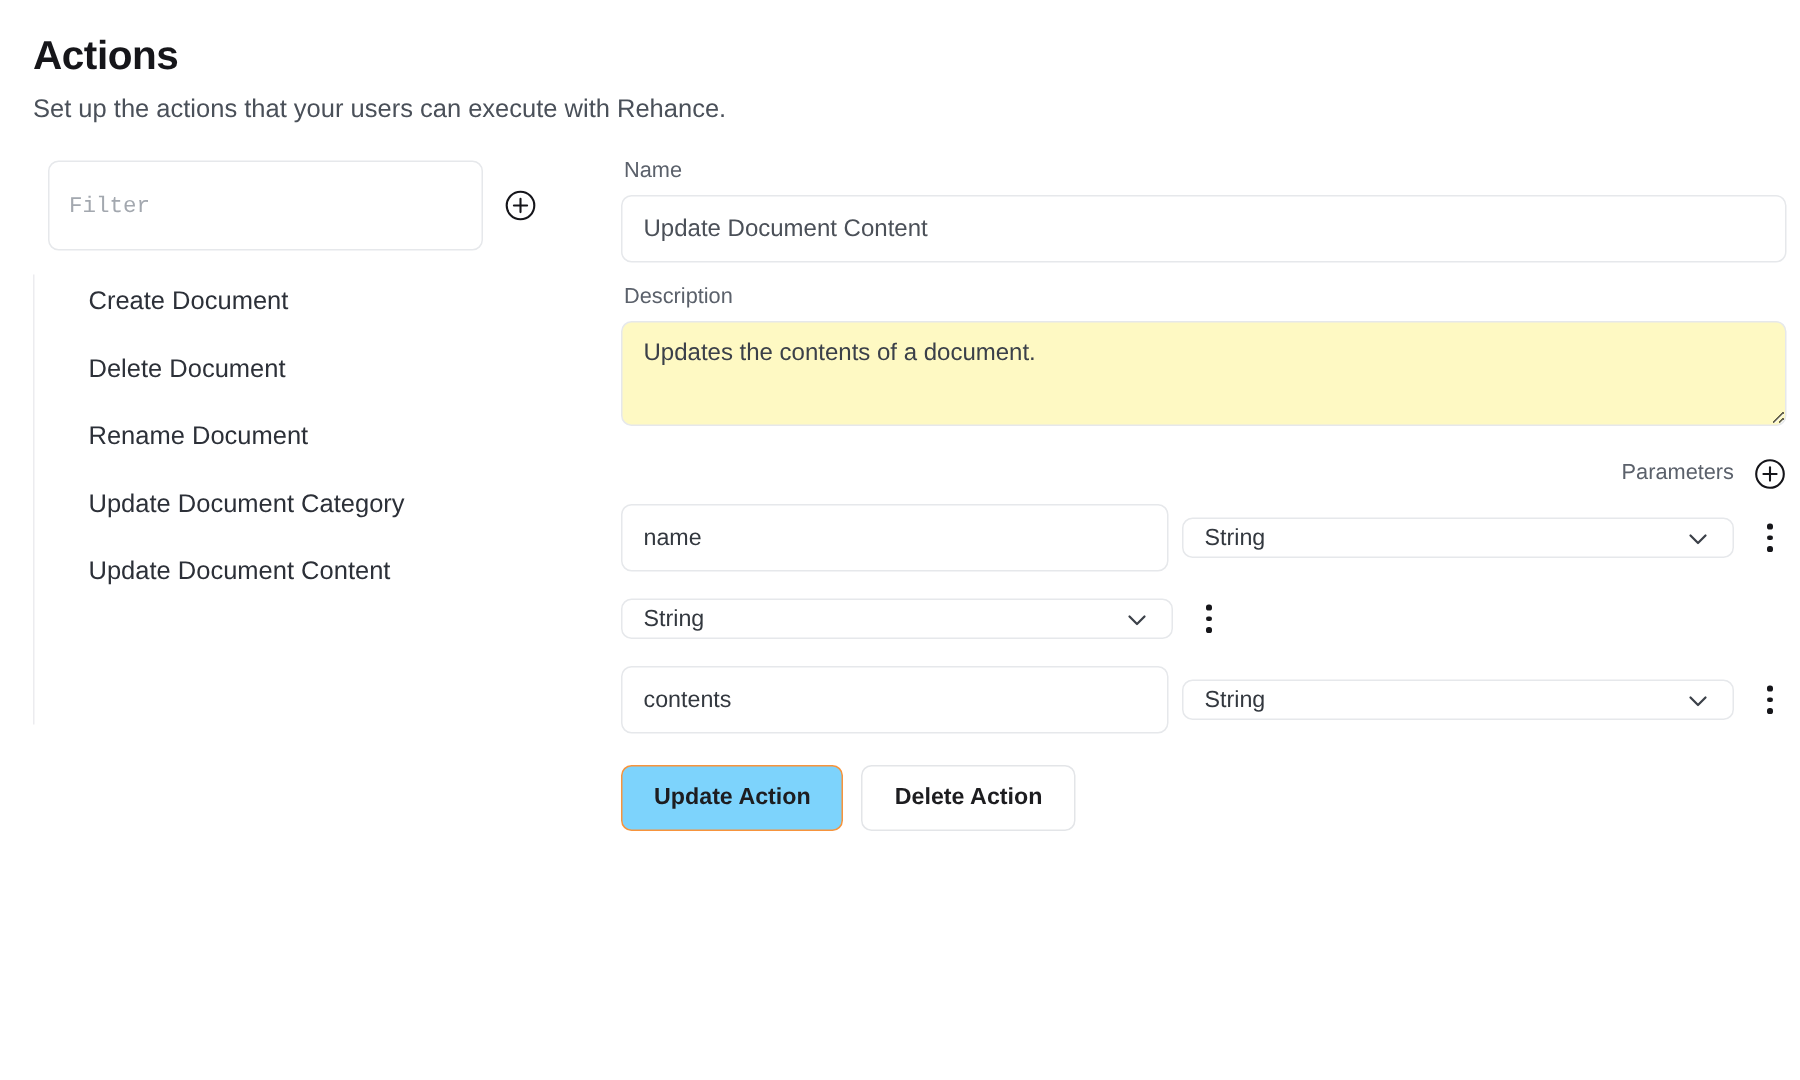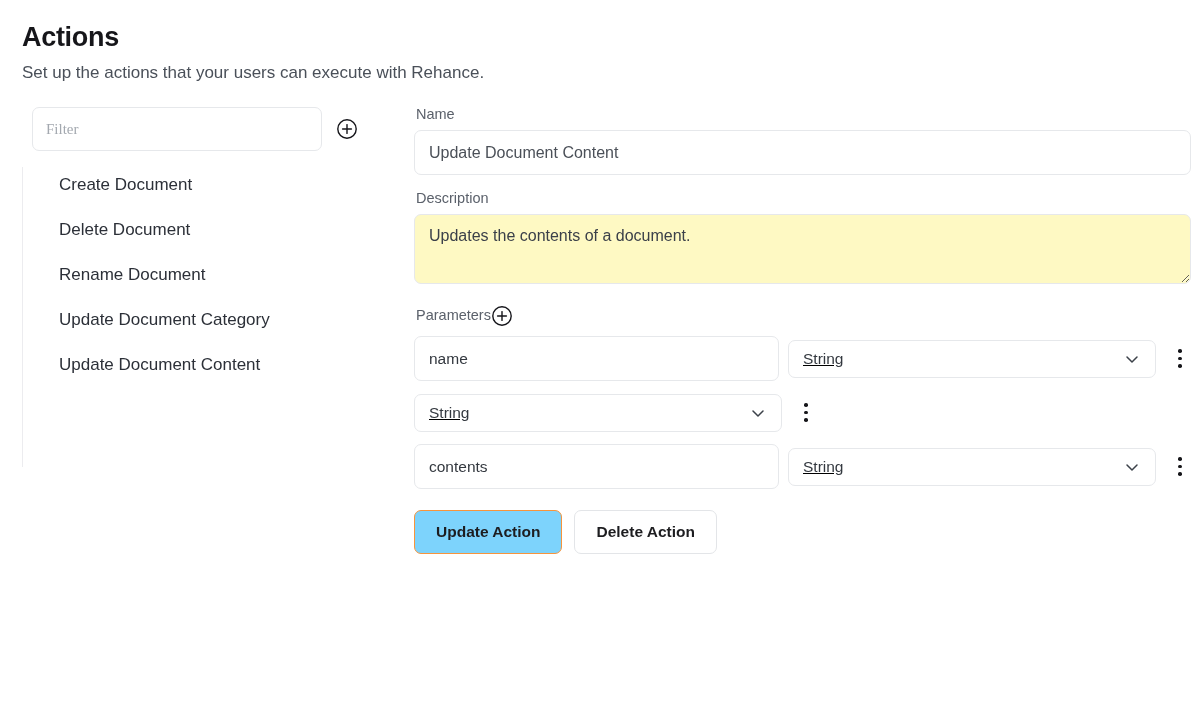--- a/index.html
+++ b/index.html
@@ -55,26 +55,26 @@
     flex: 0 0 380px;
   }
   .filter-row {
     display: flex;
     align-items: center;
     gap: 14px;
     padding-left: 10px;
   }
   .filter-input {
     width: 290px;
-    height: 44px;
+    height: 60px;
     border: 1px solid #e6e8eb;
     border-radius: 7px;
     background: #ffffff;
     padding: 0 13px;
-    font-family: Liberation Serif, serif;
+    font-family: Liberation Mono, monospace;
     font-size: 15px;
     color: #3c4149;
     outline: none;
   }
   .filter-input::placeholder { color: #a3a8af; }
 
   .icon-btn-plus {
     width: 22px;
     height: 22px;
     flex: 0 0 22px;
@@ -146,21 +146,23 @@
     color: #3b4049;
     line-height: 1.3;
     outline: none;
     resize: vertical;
   }
 
   
   .params-header {
     display: flex;
     align-items: center;
+    gap: 13px;
     margin: 21px 0 9px 2px;
+    justify-content: flex-end;
   }
   .params-label {
     font-size: 14.5px;
     color: #5b616b;
     line-height: 1.1;
   }
 
   .param-row {
     display: flex;
     align-items: center;
@@ -179,29 +181,28 @@
     font-family: "Liberation Sans", sans-serif;
     font-size: 15.5px;
     color: #33383f;
     outline: none;
   }
 
   .param-type-select {
     position: relative;
     flex: 0 0 368px;
     width: 368px;
-    height: 38px;
+    height: 27px;
     border: 1px solid #e6e8eb;
     border-radius: 7px;
     background: #ffffff;
     display: flex;
     align-items: center;
     padding: 0 14px;
     cursor: pointer;
-    text-decoration: underline;
   }
   .param-type-value {
     font-size: 15.5px;
     color: #33383f;
     flex: 1 1 auto;
   }
   .chevron { flex: 0 0 auto; display: block; }
 
   .kebab-btn {
     flex: 0 0 22px;

